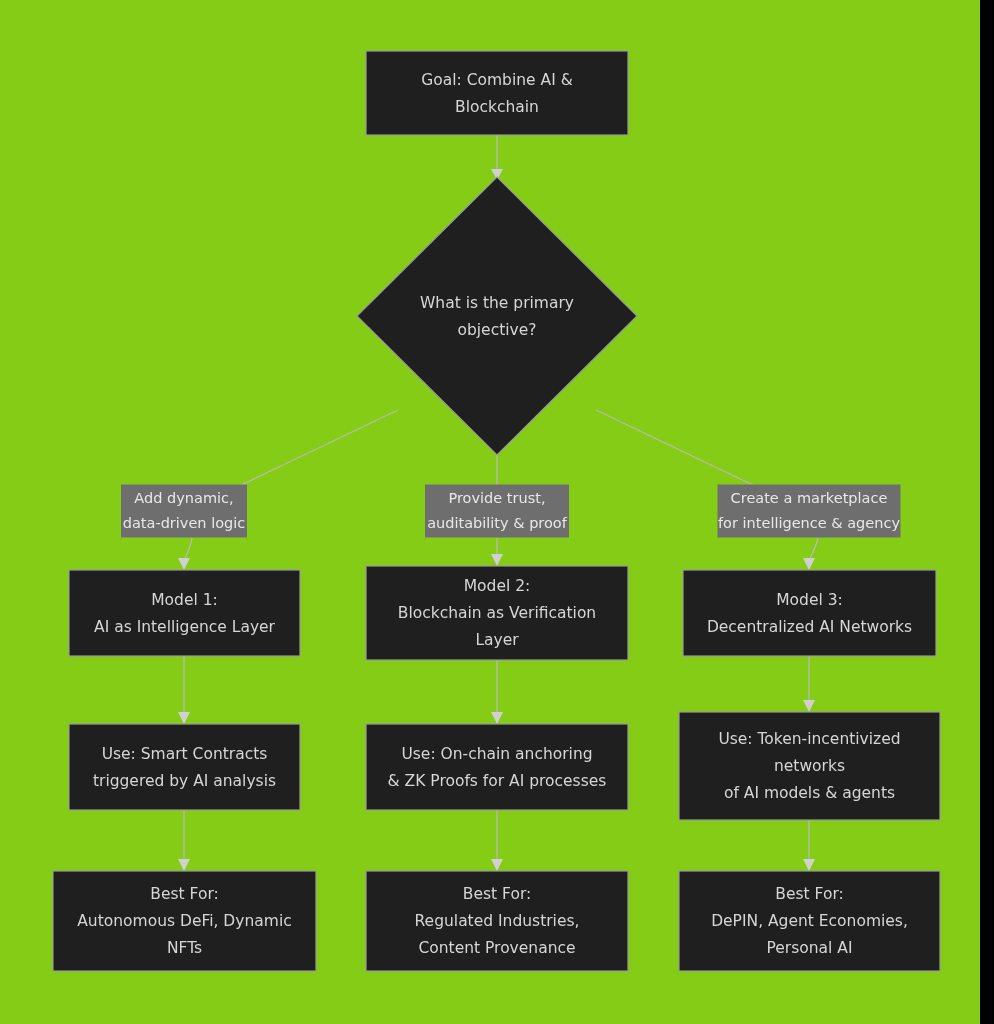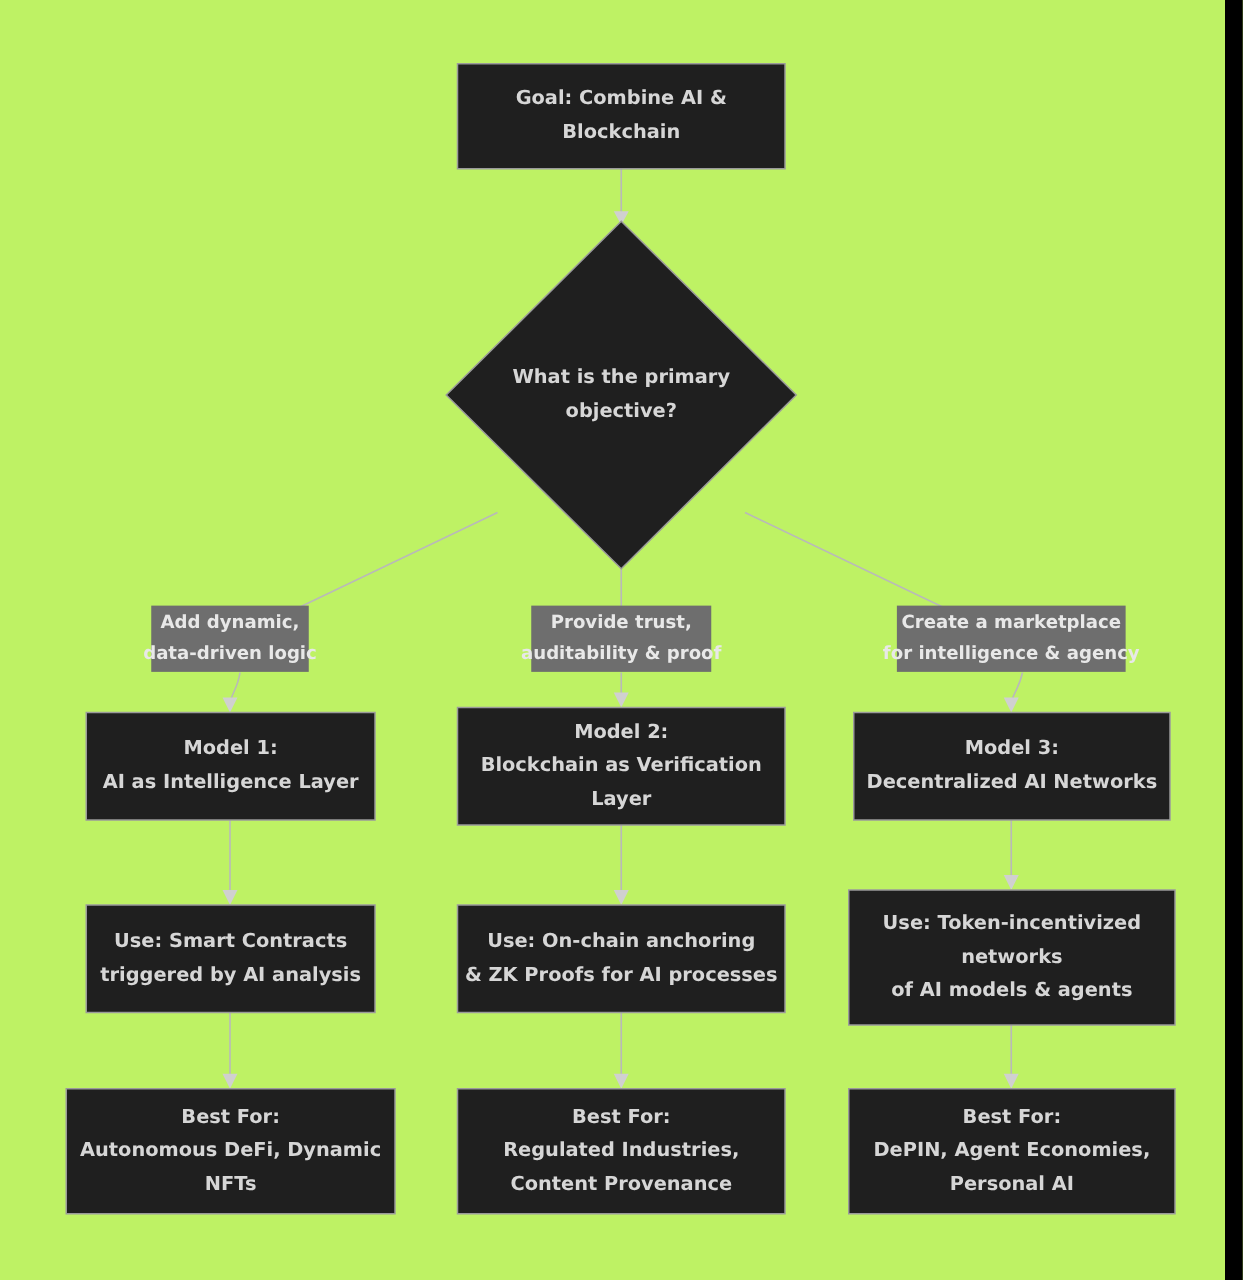--- a/index.html
+++ b/index.html
@@ -11,22 +11,21 @@
   body {
     width: 994px;
     height: 1024px;
     overflow: hidden;
     font-family: "DejaVu Sans", "Liberation Sans", sans-serif;
   }
   #flowchart-root {
     position: relative;
     width: 980px;
     height: 1024px;
-    background: #bef264;
-    font-weight: bold;
+    background: #84cc16;
   }
   svg.flow-canvas {
     display: block;
     width: 994px;
     height: 1024px;
   }
   .node-shape {
     fill: #1f1f1f;
     stroke: #9a9a9a;
     stroke-width: 1.2;

